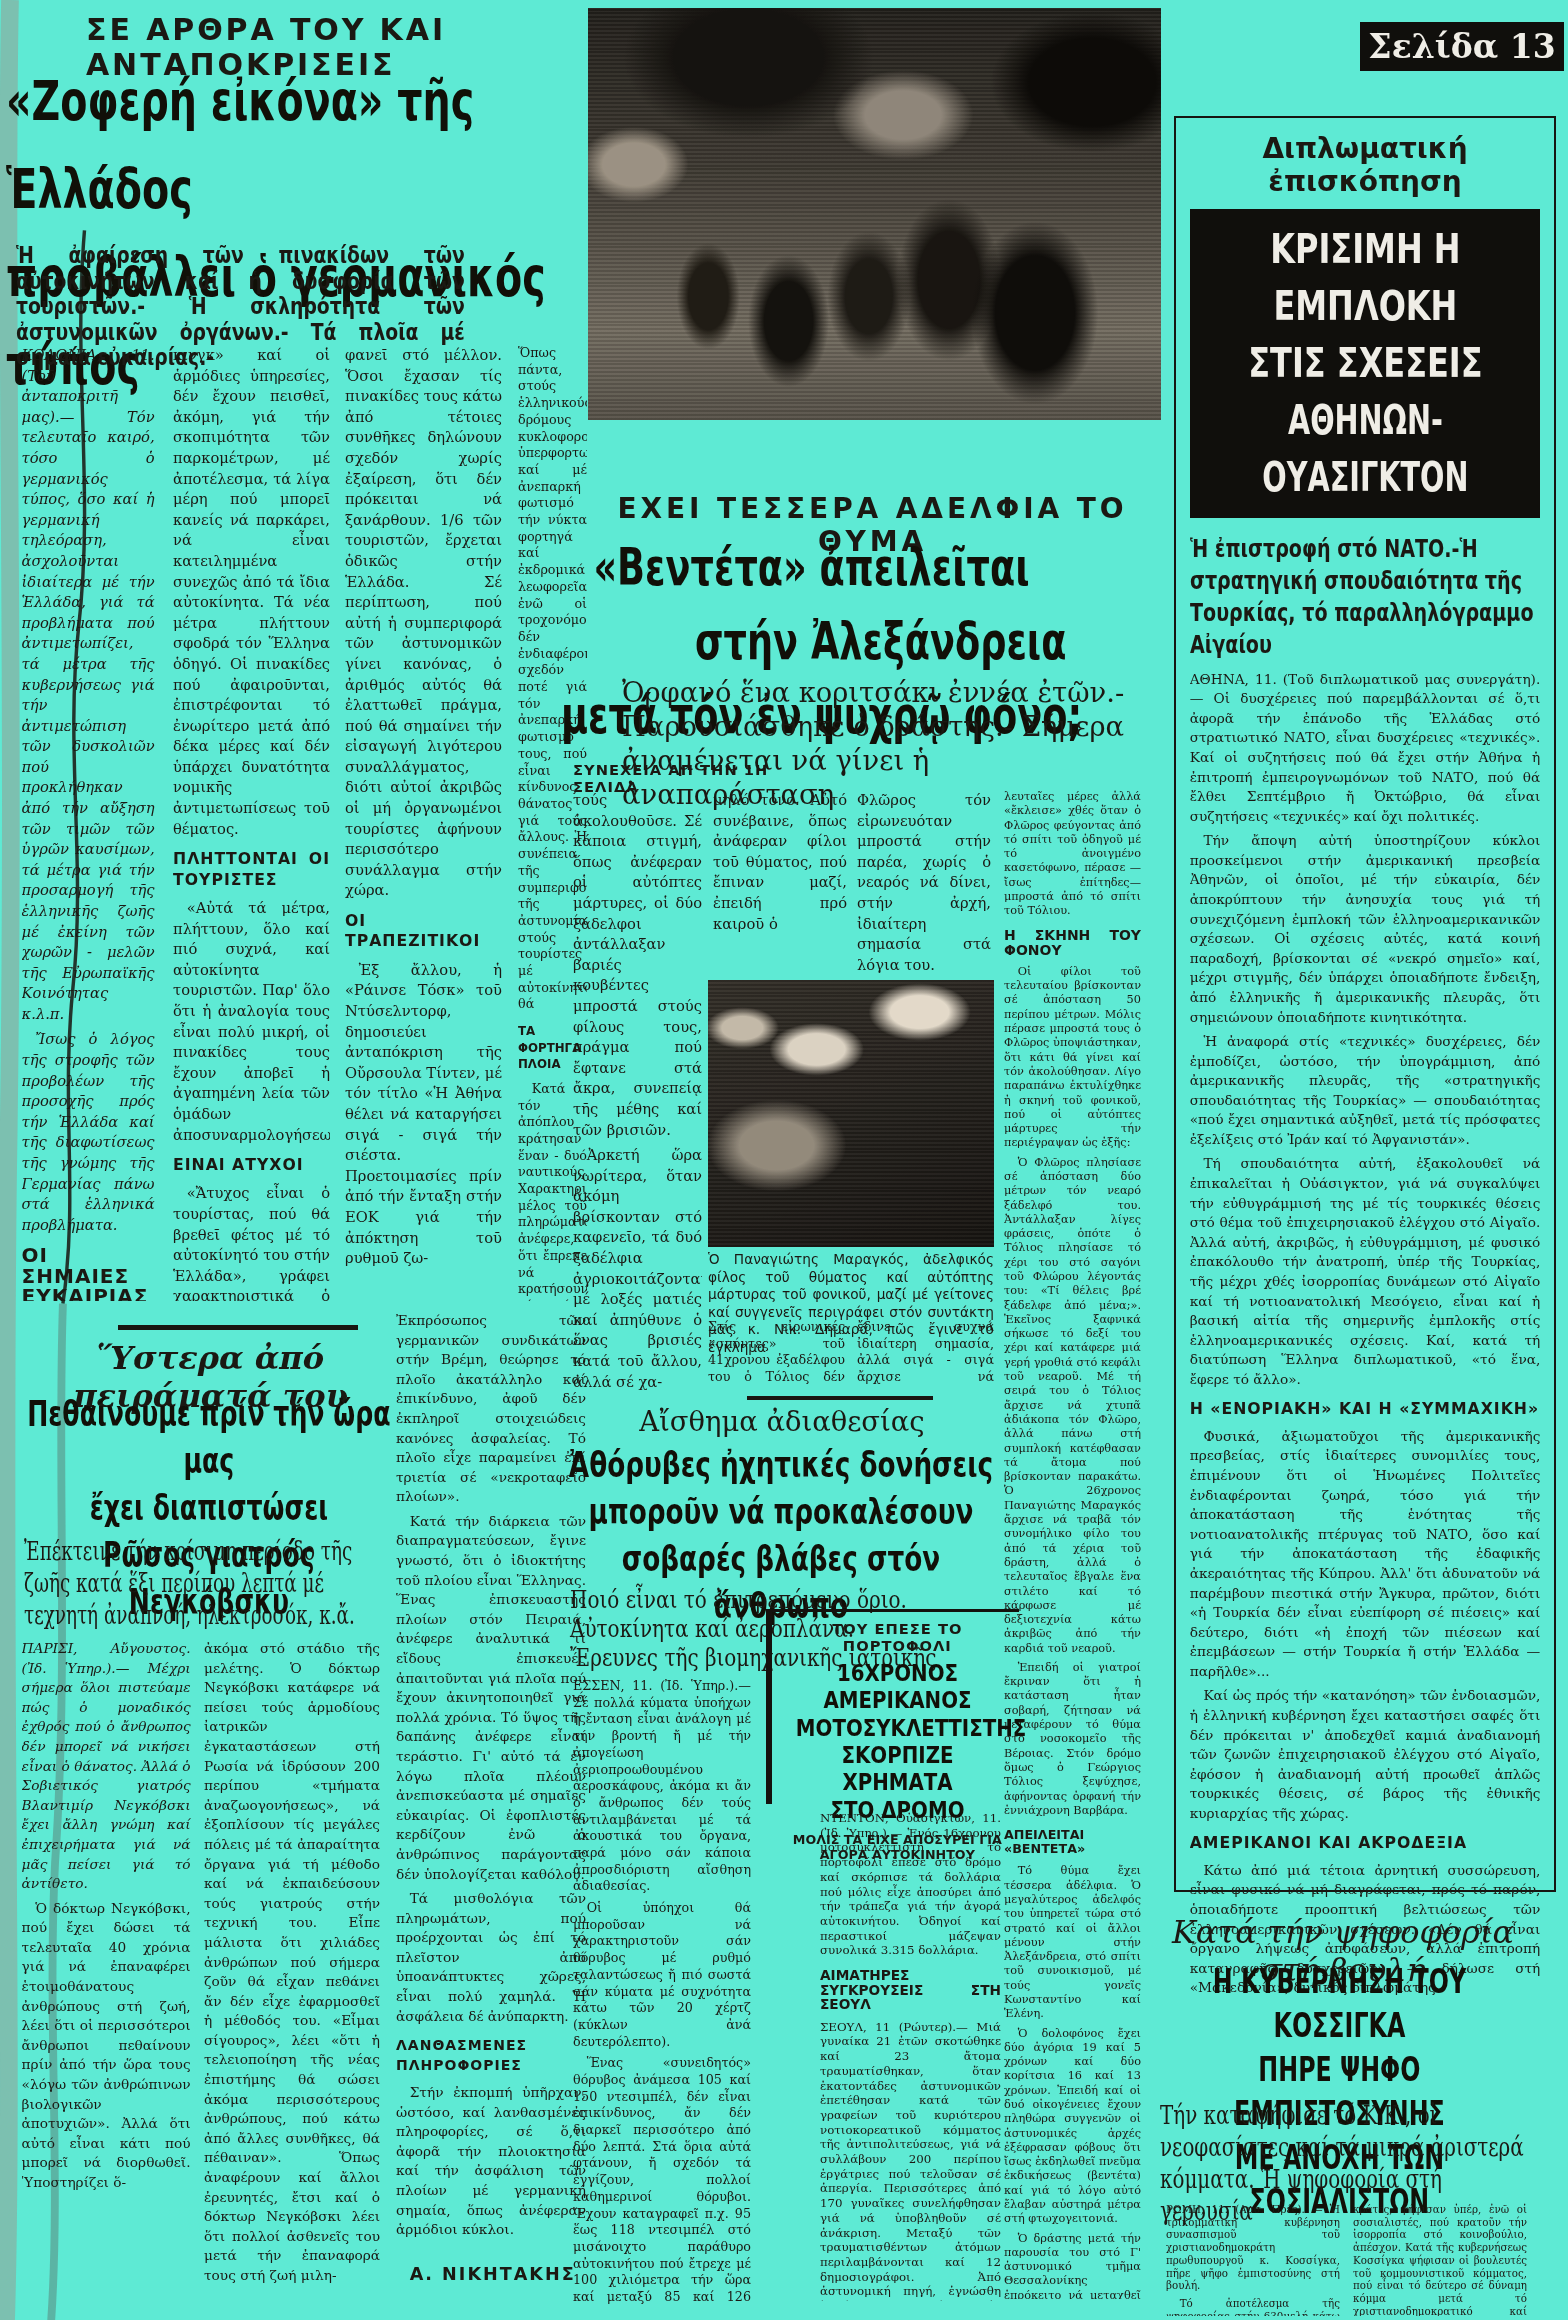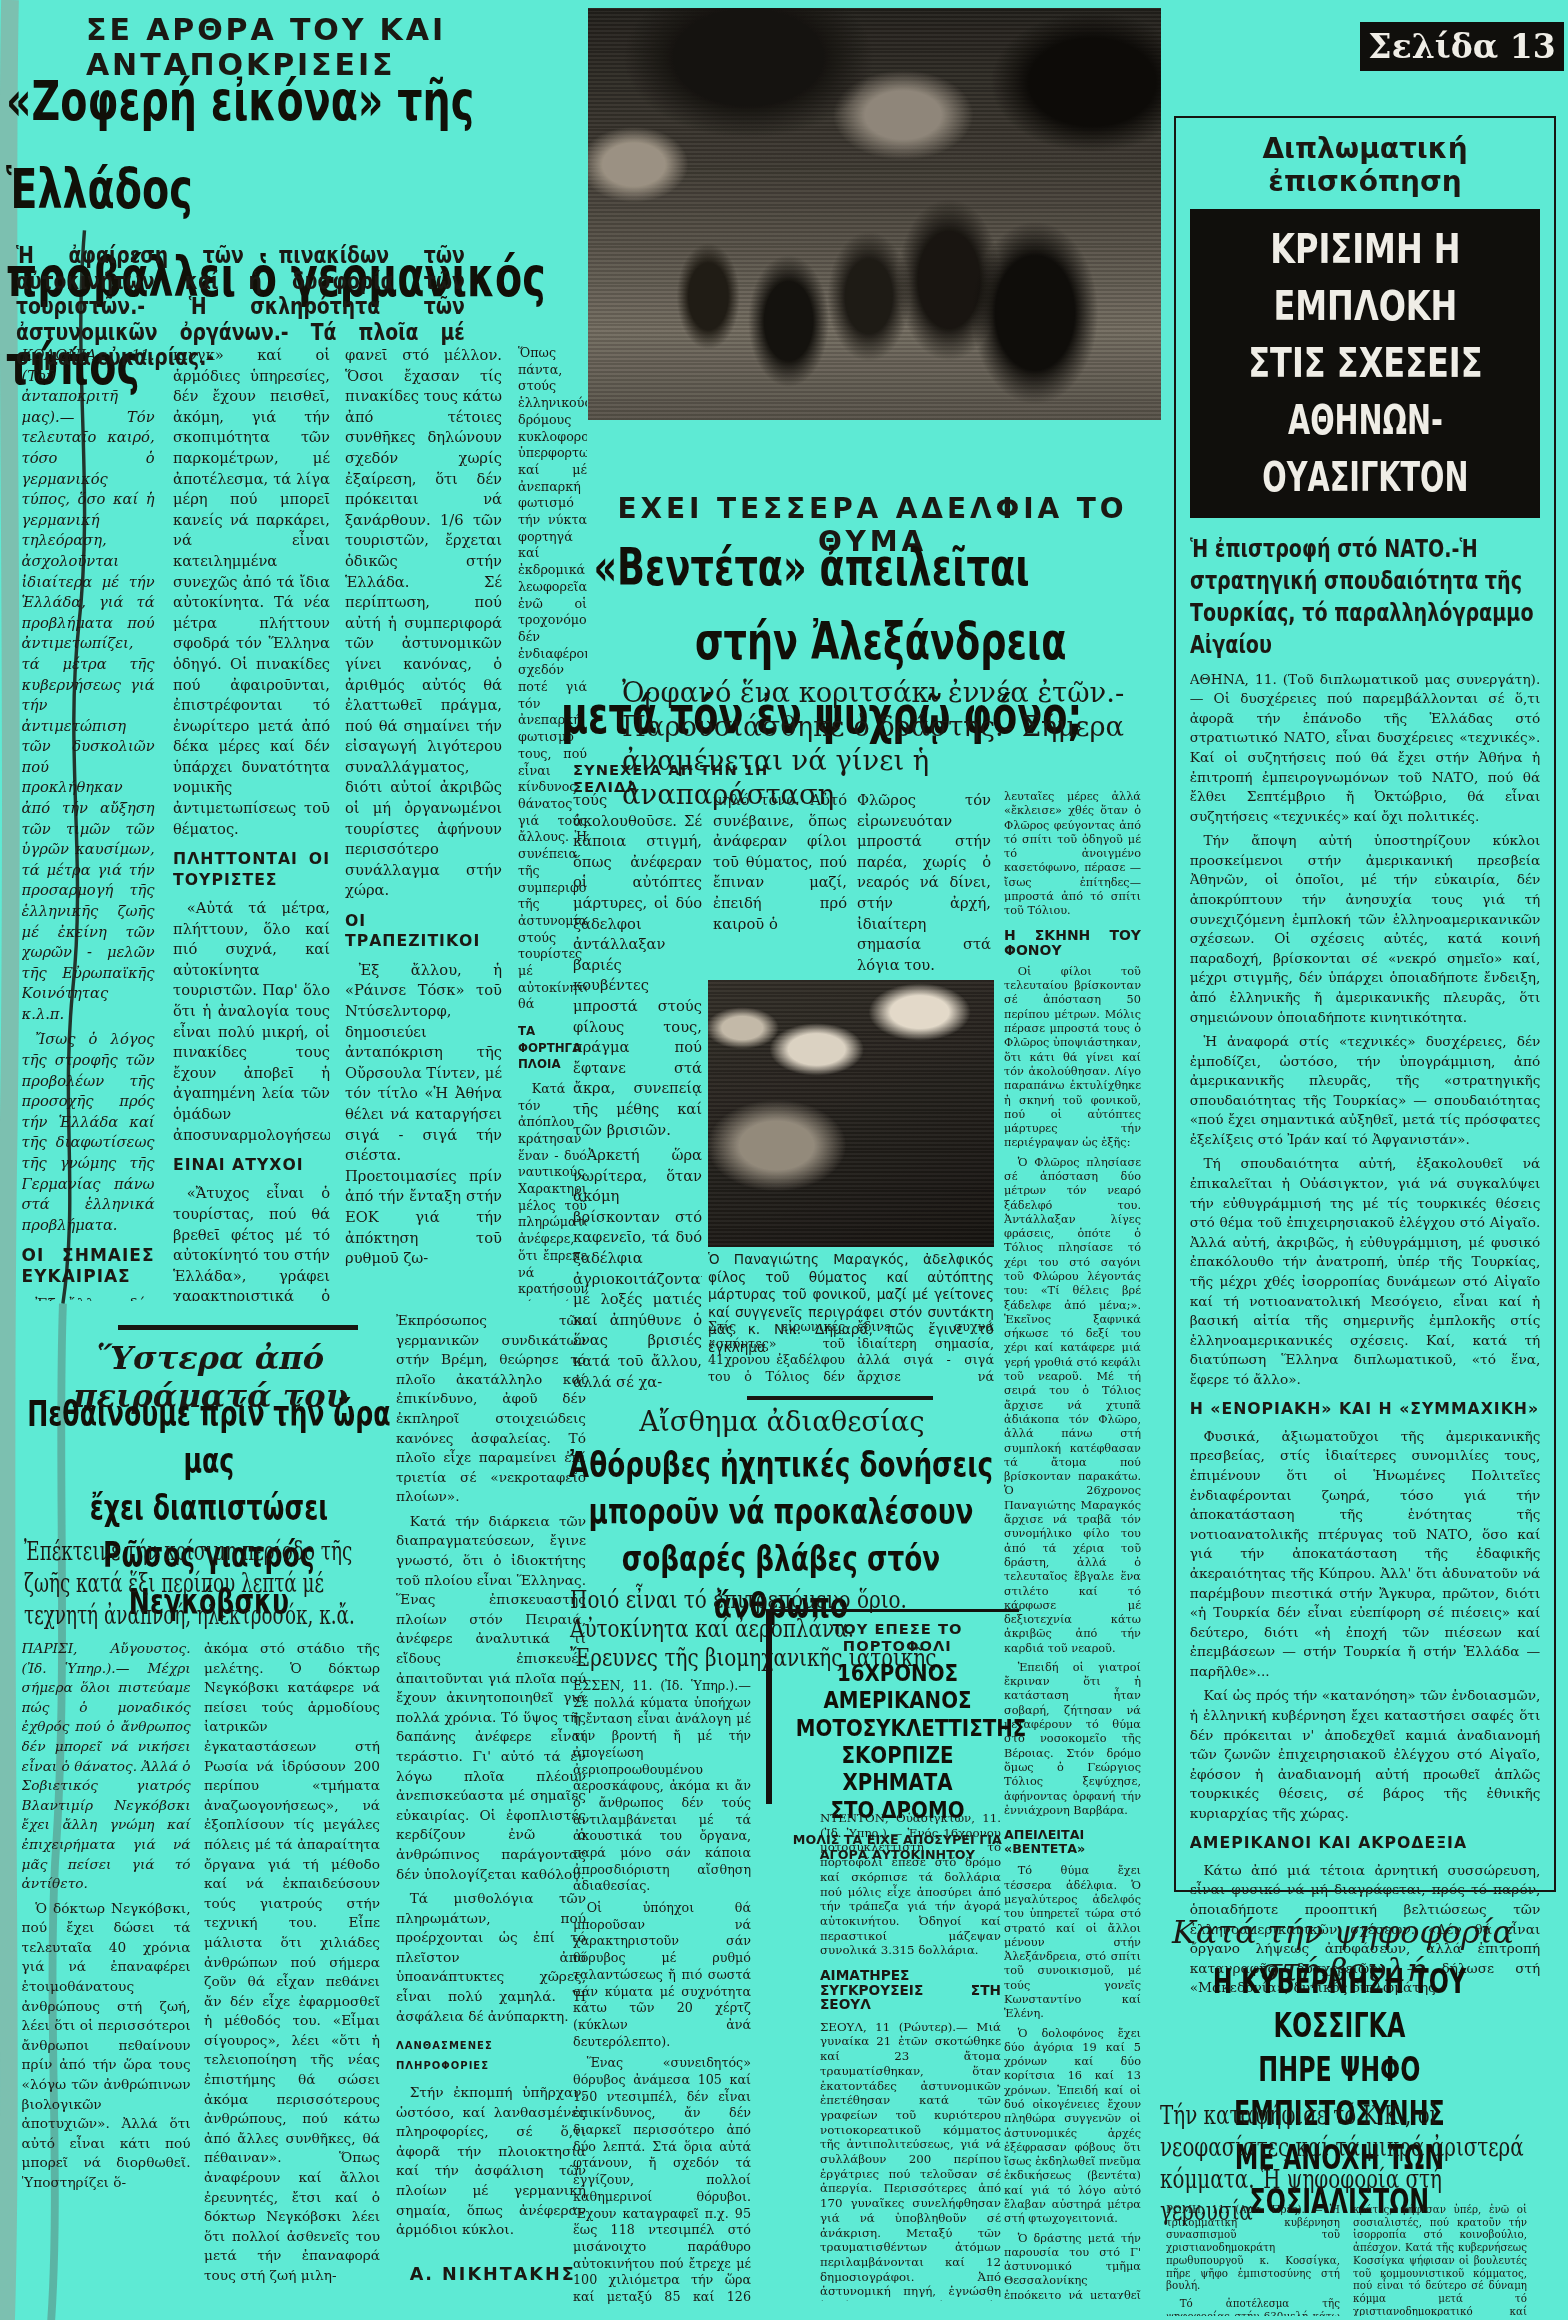--- a/index.html
+++ b/index.html
@@ -49,21 +49,21 @@
   <div class="abs hl cond" style="left:5.9px;top:57px;width:814px;font-size:55px;line-height:88px;transform:scaleX(0.72);">
     <div>«Ζοφερή εἰκόνα» τῆς Ἑλλάδος</div>
     <div>προβάλλει ὁ γερμανικός τύπος</div>
   </div>
 
   <div class="abs sans b cond" style="left:15.7px;top:243px;width:561px;font-size:23.5px;line-height:25.5px;transform:scaleX(0.80);text-align:justify;">Ἡ ἀφαίρεση τῶν πινακίδων τῶν αὐτοκινήτων καί ἡ δυσφορία τῶν τουριστῶν.- Ἡ σκληρότητα τῶν ἀστυνομικῶν ὀργάνων.- Τά πλοῖα μέ σημαία εὐκαιρίας.-</div>
 
   <div class="abs col t15" style="left:21.6px;top:345px;width:133px;height:956px;">
     <p class="i noind">ΚΟΛΩΝΙΑ, 11. (Τοῦ ἀνταποκριτῆ μας).— Τόν τελευταῖο καιρό, τόσο ὁ γερμανικός τύπος, ὅσο καί ἡ γερμανική τηλεόραση, ἀσχολοῦνται ἰδιαίτερα μέ τήν Ἑλλάδα, γιά τά προβλήματα πού ἀντιμετωπίζει, τά μέτρα τῆς κυβερνήσεως γιά τήν ἀντιμετώπιση τῶν δυσκολιῶν πού προκλήθηκαν ἀπό τήν αὔξηση τῶν τιμῶν τῶν ὑγρῶν καυσίμων, τά μέτρα γιά τήν προσαρμογή τῆς ἑλληνικῆς ζωῆς μέ ἐκείνη τῶν χωρῶν - μελῶν τῆς Εὐρωπαϊκῆς Κοινότητας κ.λ.π.</p>
     <p class="i">Ἴσως ὁ λόγος τῆς στροφῆς τῶν προβολέων τῆς προσοχῆς πρός τήν Ἑλλάδα καί τῆς διαφωτίσεως τῆς γνώμης τῆς Γερμανίας πάνω στά ἑλληνικά προβλήματα.</p>
-    <p class="xhead" style="font-size:17px;">ΟΙ ΣΗΜΑΙΕΣ ΕΥΚΑΙΡΙΑΣ</p>
+    <p class="xhead" style="font-size:20px;">ΟΙ ΣΗΜΑΙΕΣ ΕΥΚΑΙΡΙΑΣ</p>
     <p>Ἐξ ἄλλου, δέν εἶναι δημοσιεύματα μόνο· ἡ τηλεόραση τῆς Βρέμης παρουσίασε ἐκπομπή γιά τά πλοῖα πού ταξιδεύουν μέ σημαῖες εὐκαιρίας.</p>
 
   </div>
 
   <div class="abs col t15" style="left:173px;top:345px;width:157px;height:956px;">
     <p class="noind">κινγκ» καί οἱ ἁρμόδιες ὑπηρεσίες, δέν ἔχουν πεισθεῖ, ἀκόμη, γιά τήν σκοπιμότητα τῶν παρκομέτρων, μέ ἀποτέλεσμα, τά λίγα μέρη πού μπορεῖ κανείς νά παρκάρει, νά εἶναι κατειλημμένα συνεχῶς ἀπό τά ἴδια αὐτοκίνητα. Τά νέα μέτρα πλήττουν σφοδρά τόν Ἕλληνα ὁδηγό. Οἱ πινακίδες πού ἀφαιροῦνται, ἐπιστρέφονται τό ἐνωρίτερο μετά ἀπό δέκα μέρες καί δέν ὑπάρχει δυνατότητα νομικῆς ἀντιμετωπίσεως τοῦ θέματος.</p>
     <p class="xhead" style="font-size:15.7px;">ΠΛΗΤΤΟΝΤΑΙ ΟΙ ΤΟΥΡΙΣΤΕΣ</p>
     <p>«Αὐτά τά μέτρα, πλήττουν, ὅλο καί πιό συχνά, καί αὐτοκίνητα τουριστῶν. Παρ' ὅλο ὅτι ἡ ἀναλογία τους εἶναι πολύ μικρή, οἱ πινακίδες τους ἔχουν ἀποβεῖ ἡ ἀγαπημένη λεία τῶν ὁμάδων ἀποσυναρμολογήσεως».</p>
     <p class="xhead" style="font-size:15.7px;">ΕΙΝΑΙ ΑΤΥΧΟΙ</p>
     <p>«Ἄτυχος εἶναι ὁ τουρίστας, πού θά βρεθεῖ φέτος μέ τό αὐτοκίνητό του στήν Ἑλλάδα», γράφει χαρακτηριστικά ὁ ἀνταποκριτής, «γιατί οἱ πινακίδες του μπορεῖ νά</p>
@@ -78,21 +78,21 @@
   <div class="abs col t15" style="left:518px;top:345px;width:69px;height:956px;font-size:12.7px;line-height:16.7px;">
     <p class="noind">Ὅπως πάντα, στούς ἑλληνικούς δρόμους κυκλοφοροῦν ὑπερφορτωμένα καί μέ ἀνεπαρκή φωτισμό τήν νύκτα φορτηγά καί ἐκδρομικά λεωφορεῖα, ἐνῶ οἱ τροχονόμοι δέν ἐνδιαφέρονται σχεδόν ποτέ γιά τόν ἀνεπαρκή φωτισμό τους, πού εἶναι κίνδυνος θάνατος γιά τούς ἄλλους. Ἡ συνέπεια τῆς συμπεριφορᾶς τῆς ἀστυνομίας στούς τουρίστες μέ αὐτοκίνητο θά</p>
     <p class="xhead" style="font-size:11.8px;letter-spacing:0;">ΤΑ ΦΟΡΤΗΓΑ ΠΛΟΙΑ</p>
     <p>Κατά τόν ἀπόπλου κράτησαν ἕναν - δυό ναυτικούς. Χαρακτηριστικά, μέλος τοῦ πληρώματος ἀνέφερε, ὅτι ἔπρεπε νά κρατήσουν τό στόμα τους κλειστό μέχρι νά φύγουν ἀπό τά ἑλληνικά χωρικά ὕδατα. Τό πλοῖο ἀπέπλευσε μέ προορισμό τή Βρέμη, ὅπου τό πλήρωμα κήρυξε ἀπεργία.</p>
   </div>
 
   <div class="abs col t14" style="left:396px;top:1311px;width:190px;height:985px;">
     <p class="noind">Ἐκπρόσωπος τῶν γερμανικῶν συνδικάτων στήν Βρέμη, θεώρησε τό πλοῖο ἀκατάλληλο καί ἐπικίνδυνο, ἀφοῦ δέν ἐκπληροῖ στοιχειώδεις κανόνες ἀσφαλείας. Τό πλοῖο εἶχε παραμείνει ἐπί τριετία σέ «νεκροταφεῖο πλοίων».</p>
     <p>Κατά τήν διάρκεια τῶν διαπραγματεύσεων, ἔγινε γνωστό, ὅτι ὁ ἰδιοκτήτης τοῦ πλοίου εἶναι Ἕλληνας. Ἕνας ἐπισκευαστής πλοίων στόν Πειραιά, ἀνέφερε ἀναλυτικά τί εἴδους ἐπισκευές ἀπαιτοῦνται γιά πλοῖα πού ἔχουν ἀκινητοποιηθεῖ γιά πολλά χρόνια. Τό ὕψος τῆς δαπάνης ἀνέφερε εἶναι τεράστιο. Γι' αὐτό τά ἐν λόγω πλοῖα πλέουν ἀνεπισκεύαστα μέ σημαῖες εὐκαιρίας. Οἱ ἐφοπλιστές κερδίζουν ἐνῶ ὁ ἀνθρώπινος παράγοντας δέν ὑπολογίζεται καθόλου.</p>
     <p>Τά μισθολόγια τῶν πληρωμάτων, πού προέρχονται ὡς ἐπί τό πλεῖστον ἀπό ὑποανάπτυκτες χῶρες, εἶναι πολύ χαμηλά. Ἡ ἀσφάλεια δέ ἀνύπαρκτη.</p>
-    <p class="xhead" style="font-size:10px;">ΛΑΝΘΑΣΜΕΝΕΣ ΠΛΗΡΟΦΟΡΙΕΣ</p>
+    <p class="xhead" style="font-size:14px;">ΛΑΝΘΑΣΜΕΝΕΣ ΠΛΗΡΟΦΟΡΙΕΣ</p>
     <p>Στήν ἐκπομπή ὑπῆρχαν, ὡστόσο, καί λανθασμένες πληροφορίες, σέ ὅ,τι ἀφορᾶ τήν πλοιοκτησία καί τήν ἀσφάλιση τῶν πλοίων μέ γερμανική σημαία, ὅπως ἀνέφεραν ἁρμόδιοι κύκλοι.</p>
     <p class="sig" style="font-size:17.6px;margin-top:25.5px;">Α. ΝΙΚΗΤΑΚΗΣ</p>
   </div>
 
   <div class="abs photo" style="left:588px;top:7.8px;width:573px;height:412px;background-color:#56524b;
        background-image:
          radial-gradient(88px 127px at 78% 74%, #14120f 0 45%, transparent 72%),
          radial-gradient(69px 108px at 63% 66%, #1d1a16 0 45%, transparent 75%),
          radial-gradient(59px 93px at 49% 70%, #221f1a 0 40%, transparent 70%),
          radial-gradient(54px 88px at 35% 76%, #191713 0 45%, transparent 75%),

